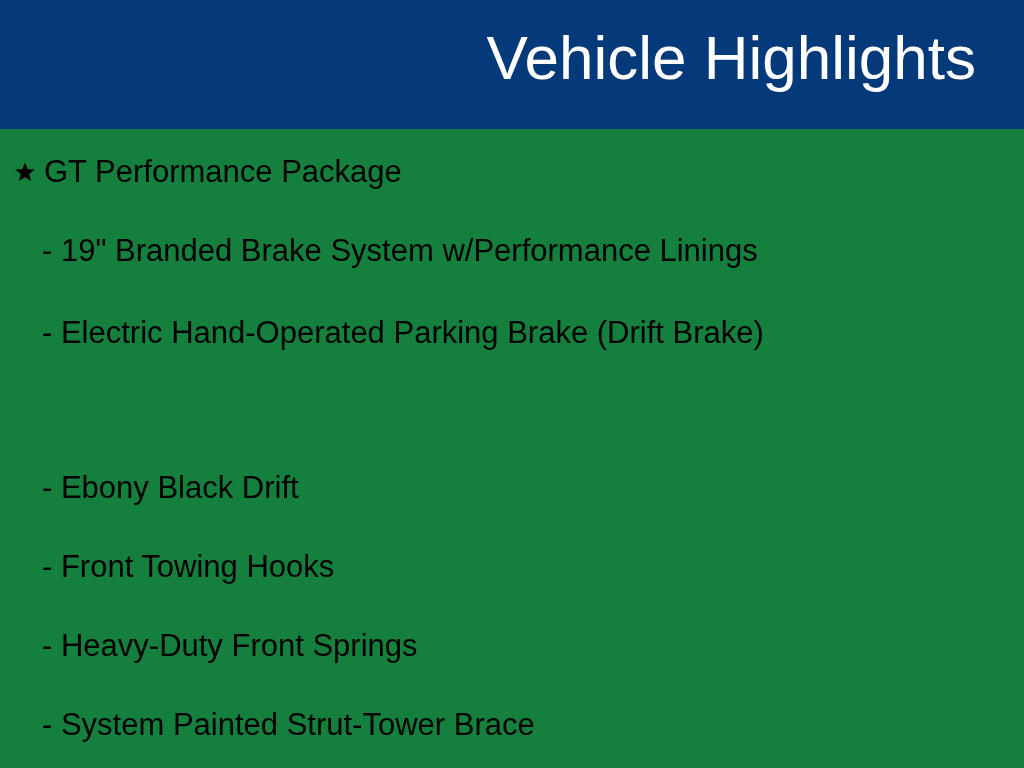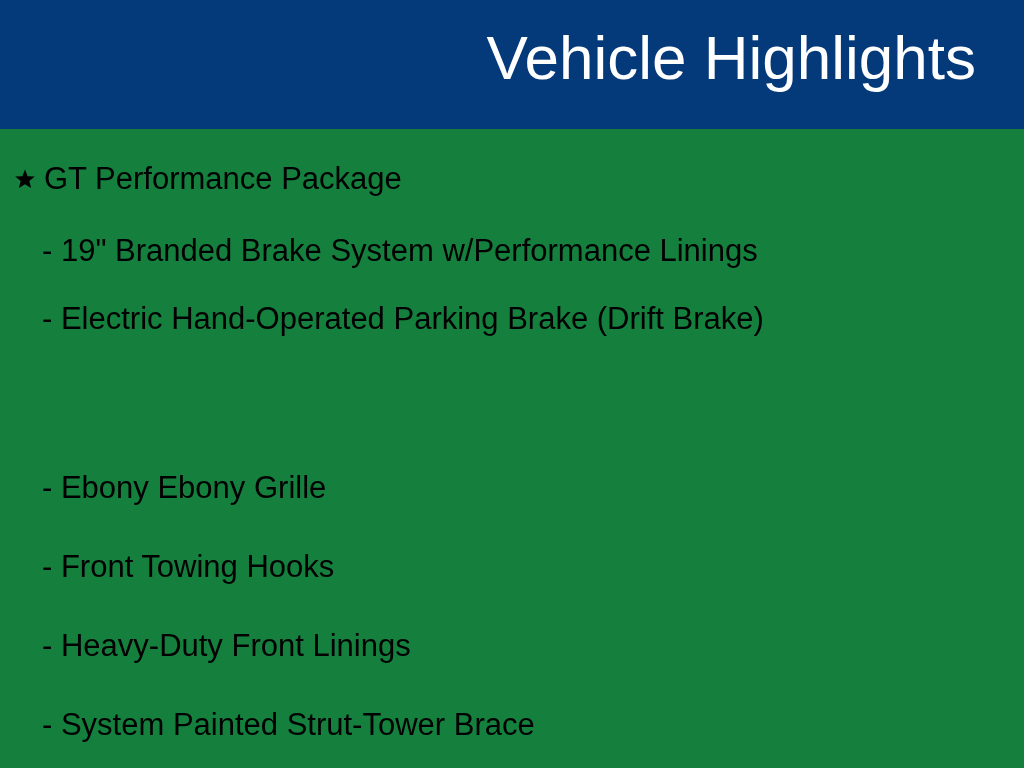--- a/index.html
+++ b/index.html
@@ -120,48 +120,48 @@
 <body>
 
 <div id="slide">
 
   <div id="title-banner">
     <h1 id="slide-title">Vehicle Highlights</h1>
   </div>
 
   <div id="content">
 
-    <div class="bullet-row" style="top: 30px;">
+    <div class="bullet-row" style="top: 23px;">
       <span class="star-icon">
         <svg viewBox="0 0 24 24" xmlns="http://www.w3.org/2000/svg" aria-hidden="true">
           <polygon fill="currentColor" points="12,1.6 14.9,8.9 22.7,9.3 16.7,14.3 18.7,21.9 12,17.6 5.3,21.9 7.3,14.3 1.3,9.3 9.1,8.9"></polygon>
         </svg>
       </span>
       <span class="bullet-text">GT Performance Package</span>
     </div>
 
     <div class="sub-row" style="top: 102px;">
       <span class="sub-text">- 19" Branded Brake System w/Performance Linings</span>
     </div>
 
-    <div class="sub-row" style="top: 170px;">
+    <div class="sub-row" style="top: 184px;">
       <span class="sub-text">- Electric Hand-Operated Parking Brake (Drift Brake)</span>
     </div>
 
 
     <div class="sub-row" style="top: 339px;">
-      <span class="sub-text">- Ebony Ebony Grille</span>
+      <span class="sub-text">- Ebony Black Drift</span>
     </div>
 
     <div class="sub-row" style="top: 418px; text-decoration: underline;">
       <span class="sub-text">- Front Towing Hooks</span>
     </div>
 
     <div class="sub-row" style="top: 497px;">
-      <span class="sub-text">- Heavy-Duty Front Linings</span>
+      <span class="sub-text">- Heavy-Duty Front Springs</span>
     </div>
 
     <div class="sub-row" style="top: 576px;">
       <span class="sub-text">- System Painted Strut-Tower Brace</span>
     </div>
 
   </div>
 </div>
 
 </body></html>

